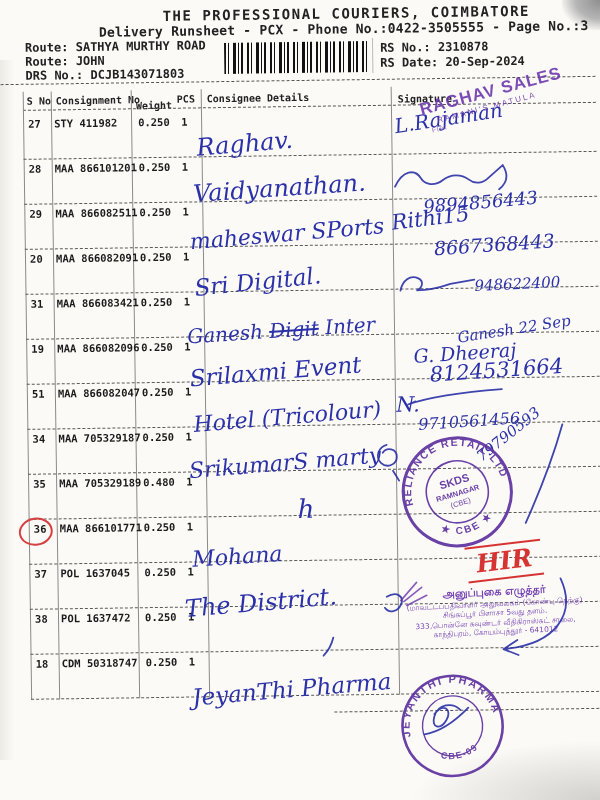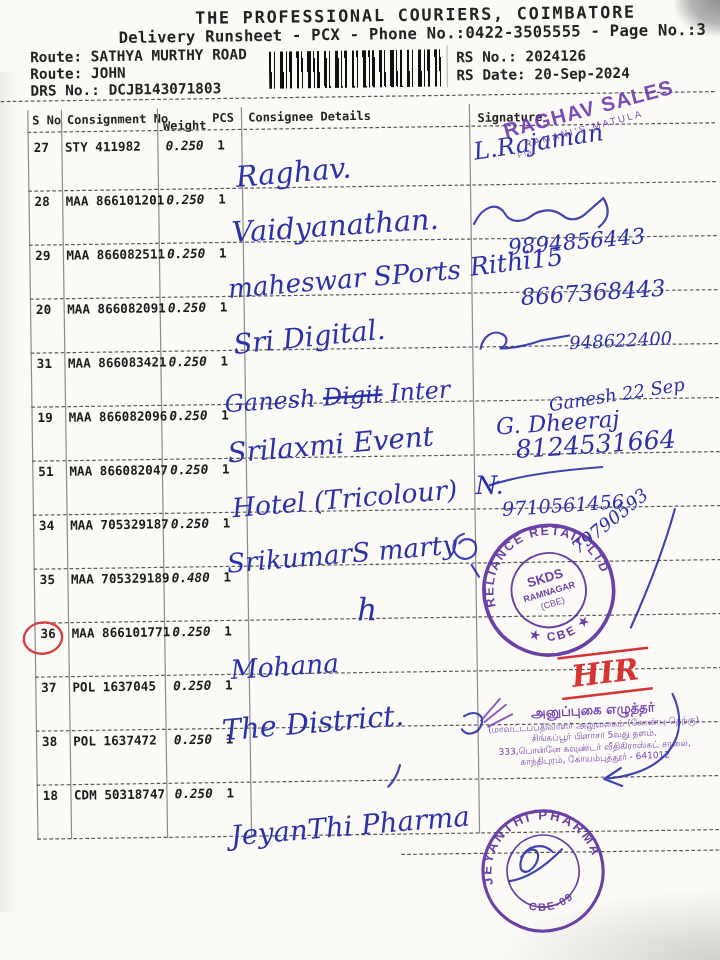--- a/index.html
+++ b/index.html
@@ -15,21 +15,21 @@
   .t-title{font-size:14px;letter-spacing:1.5px;}
   .t-sub{font-size:13px;letter-spacing:0.2px;}
   .t-meta{font-size:12px;}
   .t-head{font-size:10px;}
   .vline{position:absolute;width:1px;background:#8a8a8a;}
   .dash{position:absolute;height:0;border-top:1px dashed #555;}
   .row{position:absolute;left:27px;width:573px;height:45px;border-bottom:1px dashed #5a5a5a;}
   .row .cell{position:absolute;top:4px;font-weight:bold;font-size:10.5px;white-space:nowrap;}
   .row .sno{left:5px;}
   .row .cno{left:31px;}
-  .row .wt{left:115px;font-style:italic;}
+  .row .wt{left:115px;}
   .row .pcs{left:158px;}
   .hw{
     position:absolute;white-space:nowrap;
     font-family:"DejaVu Serif", serif;font-style:italic;
     color:#2b31a8;line-height:1;
   }
   .hw .strike{text-decoration:line-through;}
   .barcode{
     position:absolute;left:229px;top:42px;width:144px;height:31px;
     background:
@@ -82,21 +82,21 @@
     <div class="printed t-meta" style="left:30px;top:65px;">
       <span>DRS No.:</span>
       <span>DCJB143071803</span>
     </div>
 
     <div class="barcode"></div>
 
     <div class="vline" style="left:377px;top:39px;height:35px;background:#bbb;"></div>
     <div class="printed t-meta" style="left:385px;top:42px;">
       <span>RS No.:</span>
-      <span>2024126</span>
+      <span>2310878</span>
     </div>
     <div class="printed t-meta" style="left:385px;top:57px;">
       <span>RS Date:</span>
       <span>20-Sep-2024</span>
     </div>
 
     <div class="dash" style="left:0;top:80px;width:600px;"></div>
 
     <div class="printed t-head" style="left:31px;top:92px;">S No</div>
     <div class="printed t-head" style="left:60px;top:92px;">Consignment No</div>

